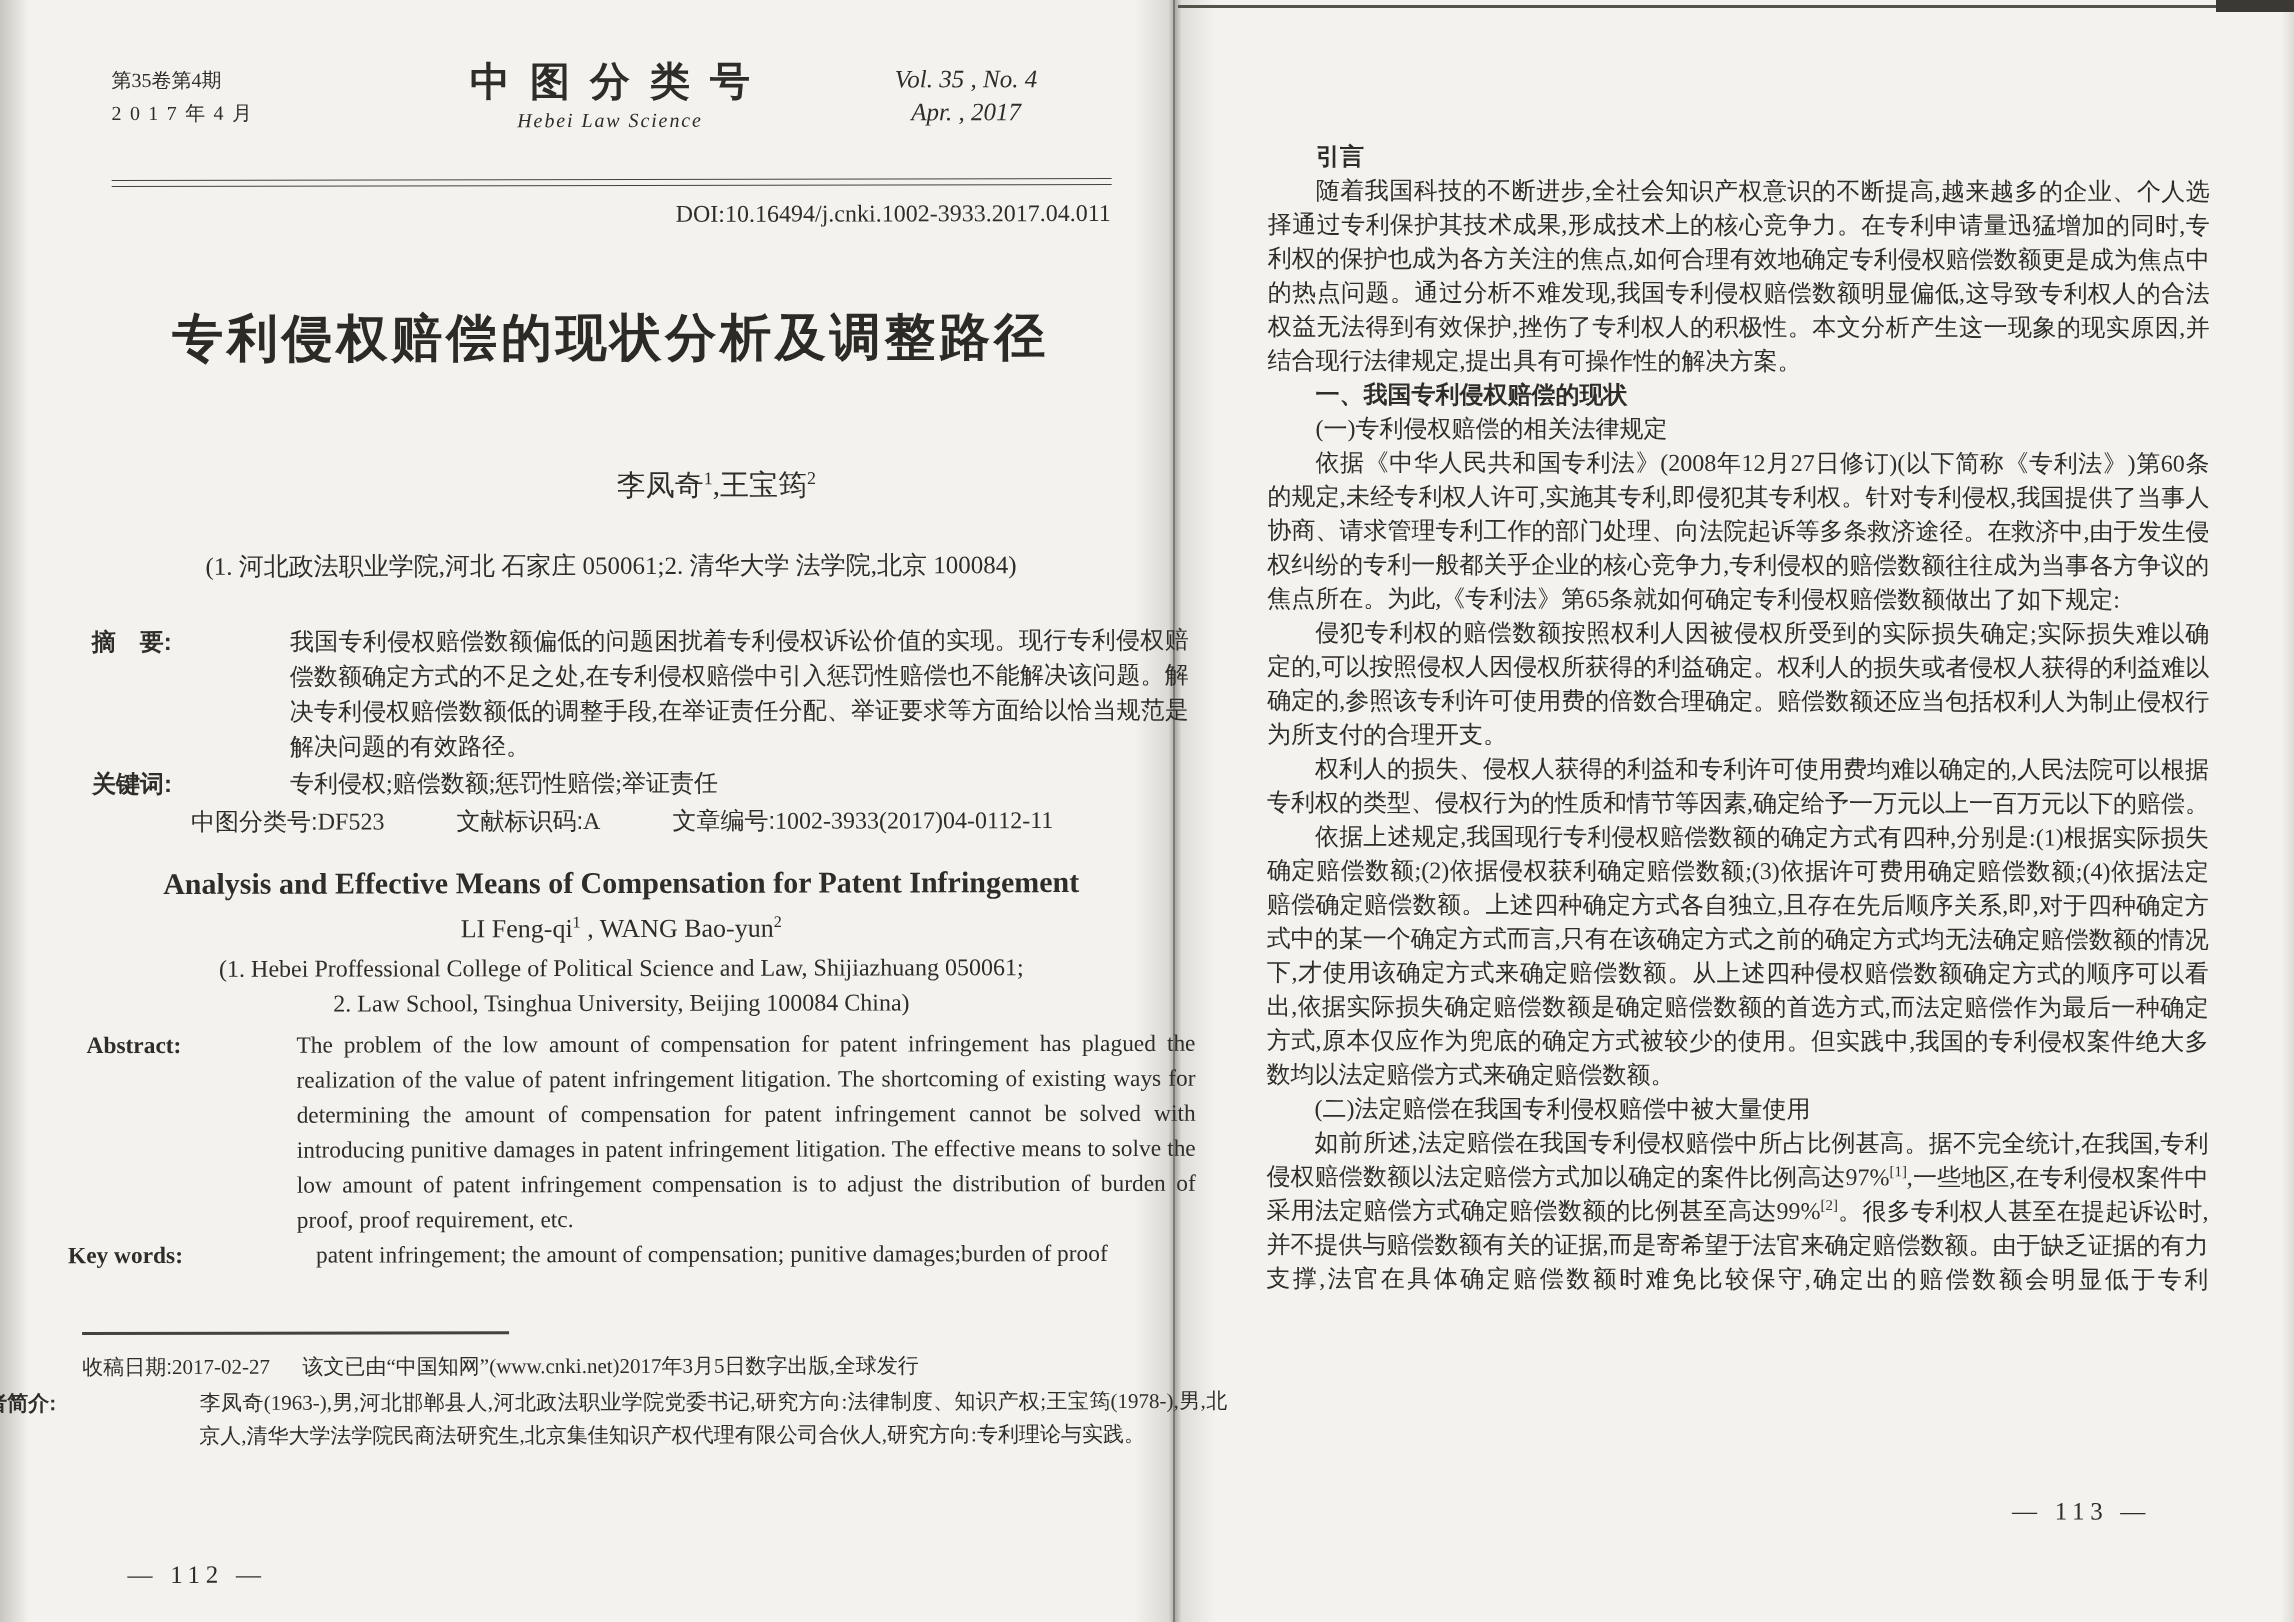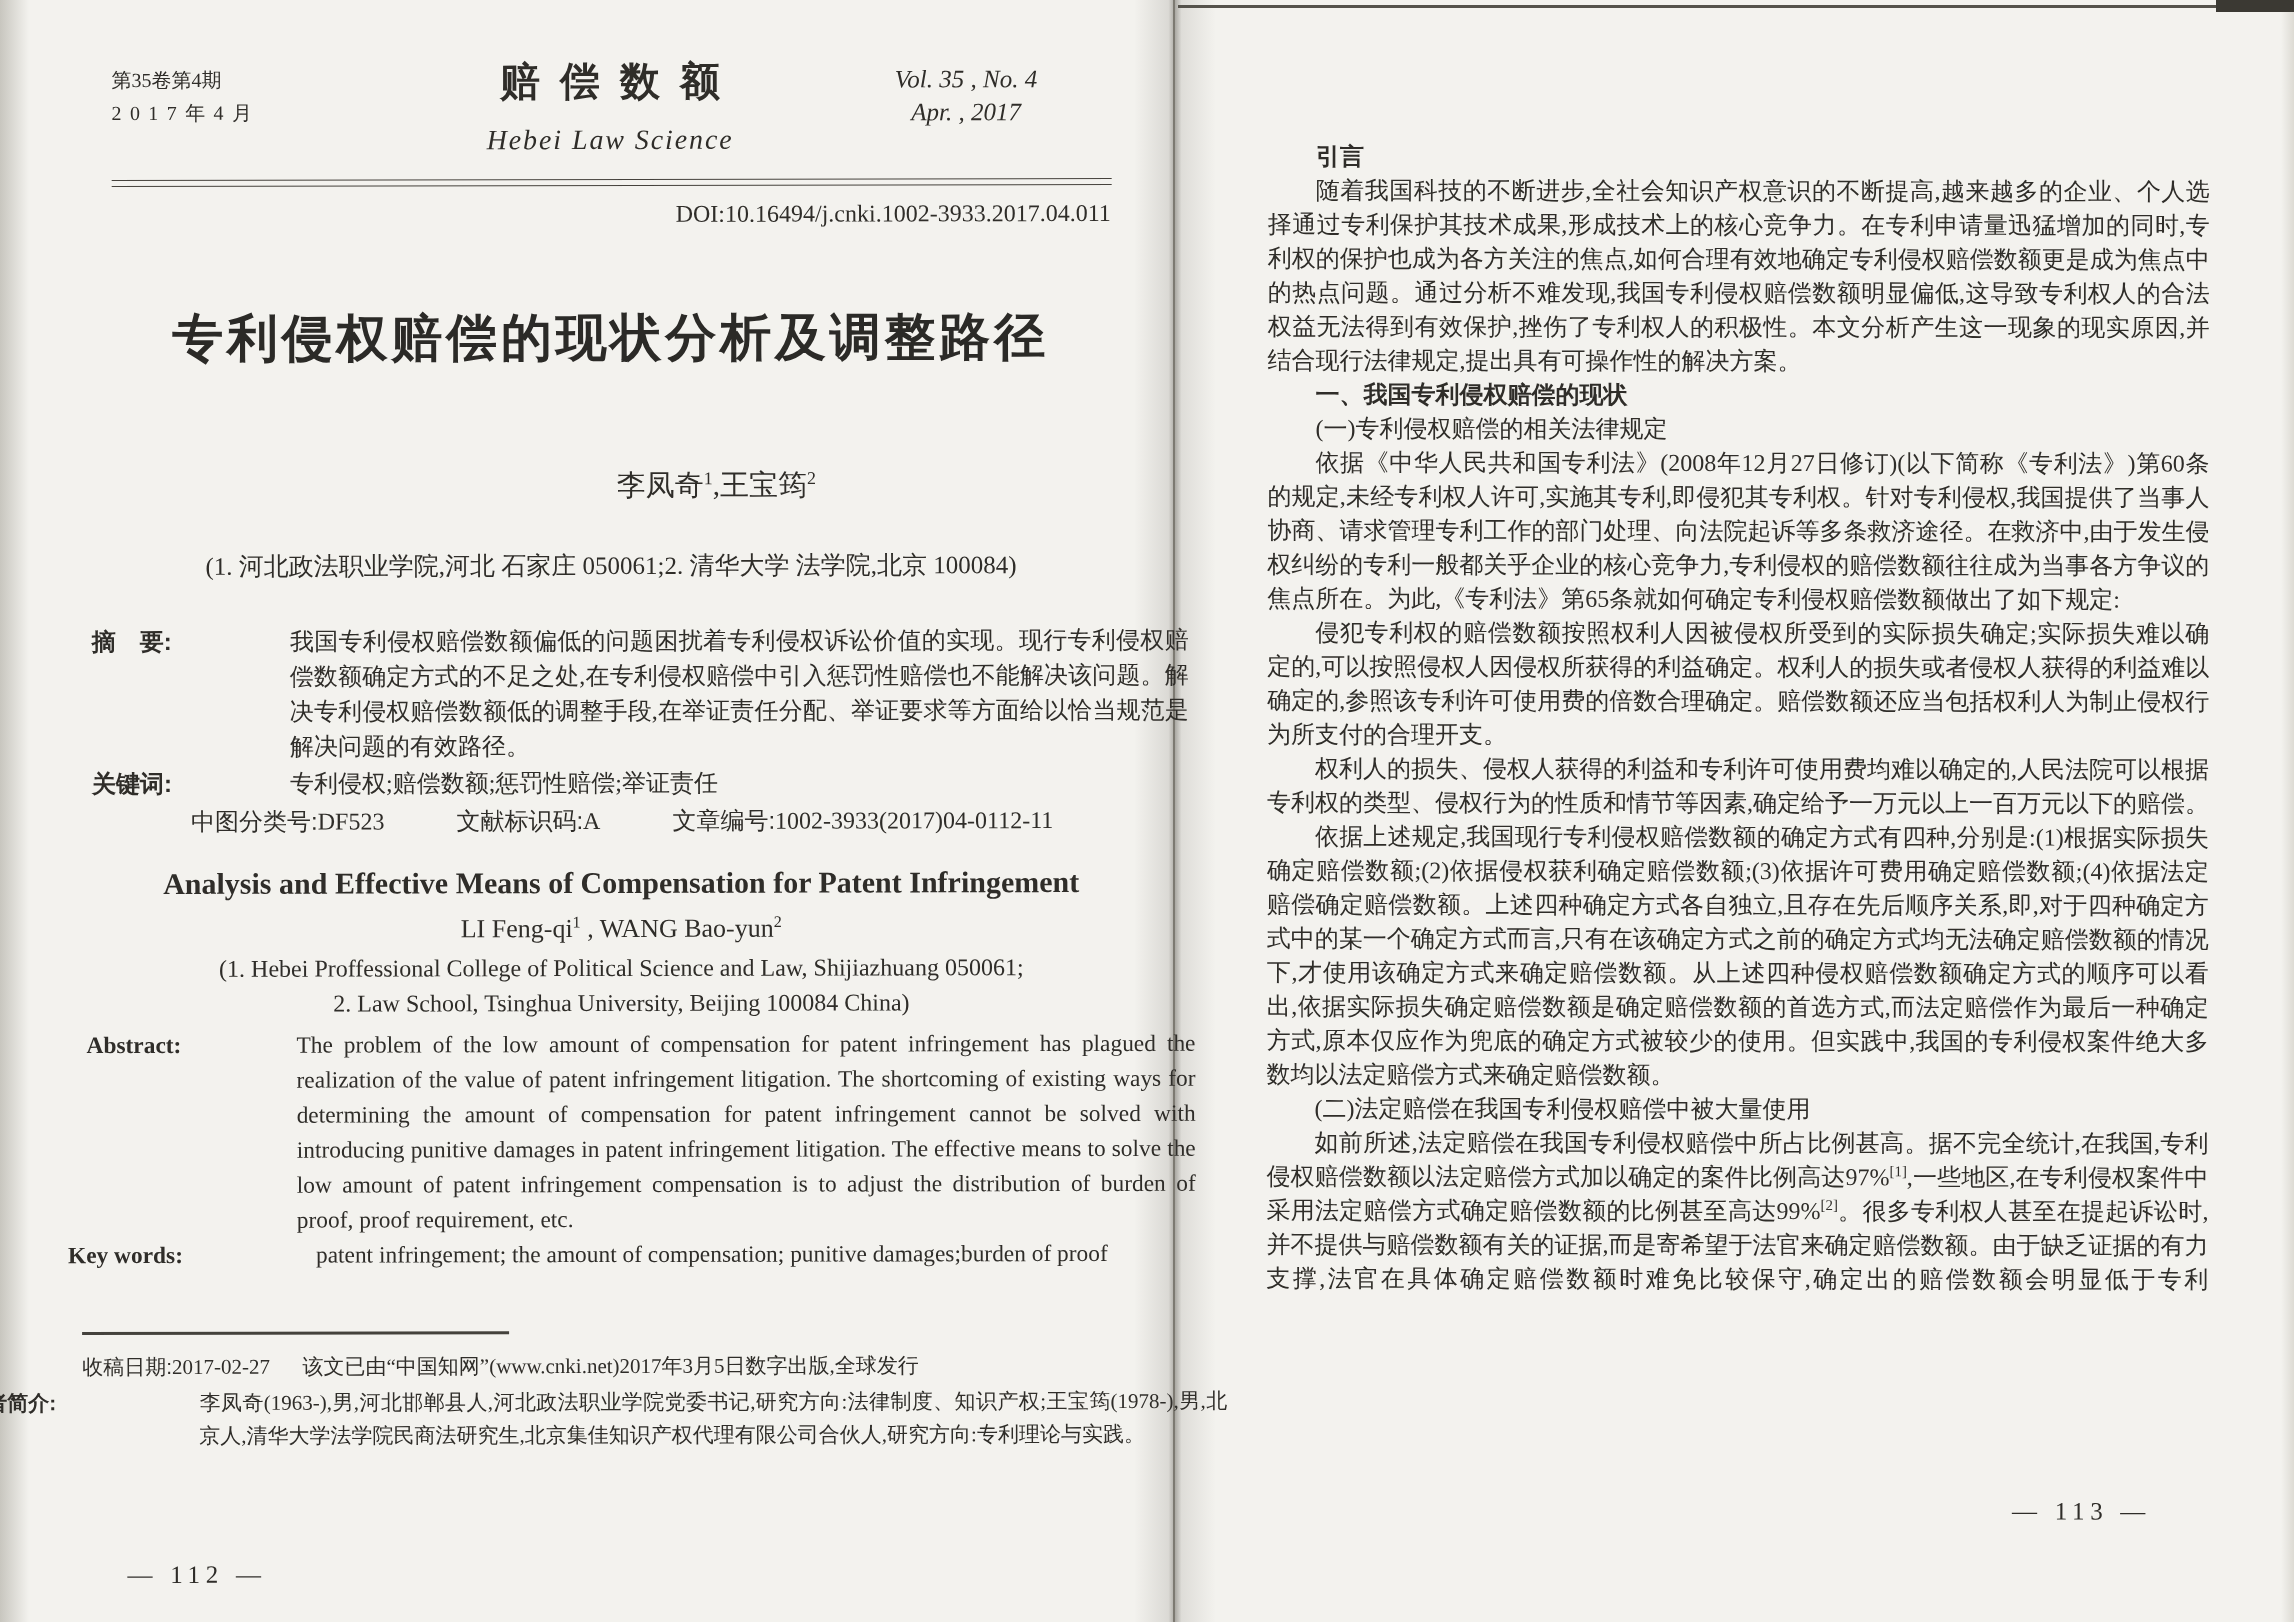--- a/index.html
+++ b/index.html
@@ -25,21 +25,21 @@
   .page-right{left:1224px;width:1071px;transform:rotate(0.08deg);}
 
   b,.lbl,.lbl2{font-weight:400;}
   sup{font-size:.62em;line-height:0;}
 
   
   .hdr-left{position:absolute;left:113px;top:63px;font-size:20px;line-height:33px;}
   .hdr-left .sp{letter-spacing:.42em;}
   .hdr-center{position:absolute;left:401px;top:54px;width:421px;text-align:center;}
   .jcn{font-family:"Liberation Sans","DejaVu Sans",sans-serif;font-weight:700;font-size:40px;letter-spacing:.5em;margin-left:.5em;}
-  .jen{font-style:italic;font-size:28px;margin-top:15px;letter-spacing:1.9px;}
+  .jen{font-style:italic;font-size:20px;margin-top:0;letter-spacing:1.9px;}
   .hdr-right{position:absolute;left:822px;top:63px;width:291px;text-align:center;font-style:italic;font-size:25px;line-height:33px;}
   .rule{position:absolute;left:113px;top:179px;width:1000px;height:4.8px;
     border-top:1.9px solid #45423c;border-bottom:1.9px solid #45423c;}
   .doi{position:absolute;left:382px;top:201px;width:730px;text-align:right;font-size:24px;}
   .title-cn{position:absolute;left:57px;top:304px;width:1109px;margin:0;text-align:center;
     font-size:51px;font-weight:700;letter-spacing:3.8px;color:#2b2a27;}
   .authors-cn{position:absolute;left:153px;top:466px;width:1128px;text-align:center;font-size:29px;}
   .affil-cn{position:absolute;left:57px;top:549px;width:1109px;text-align:center;font-size:25px;}
 
   .hang{position:absolute;left:191px;width:899px;font-size:24px;line-height:35px;text-align:justify;}
@@ -97,21 +97,21 @@
   <div class="top-corner"></div>
 
   <section class="page page-left">
 
     <div class="hdr-left">
       <div>第35卷第4期</div>
       <div class="sp">2017年4月</div>
     </div>
 
     <div class="hdr-center">
-      <div class="jcn">赔偿数额</div>
+      <div class="jcn">中图分类号</div>
       <div class="jen">Hebei Law Science</div>
     </div>
 
     <div class="hdr-right">
       <div>Vol. 35 , No. 4</div>
       <div>Apr. , 2017</div>
     </div>
 
     <div class="rule"></div>
 

